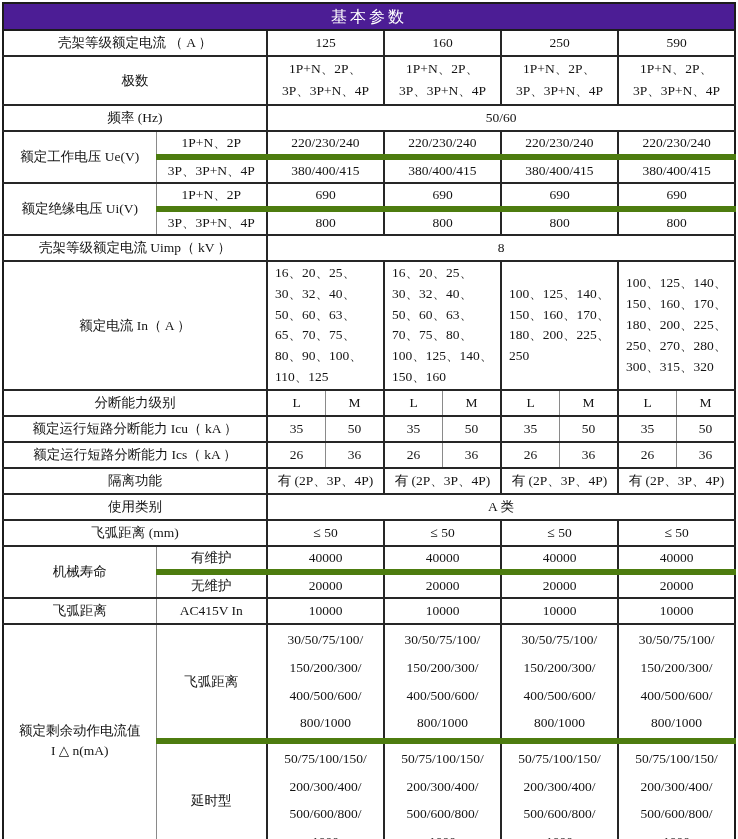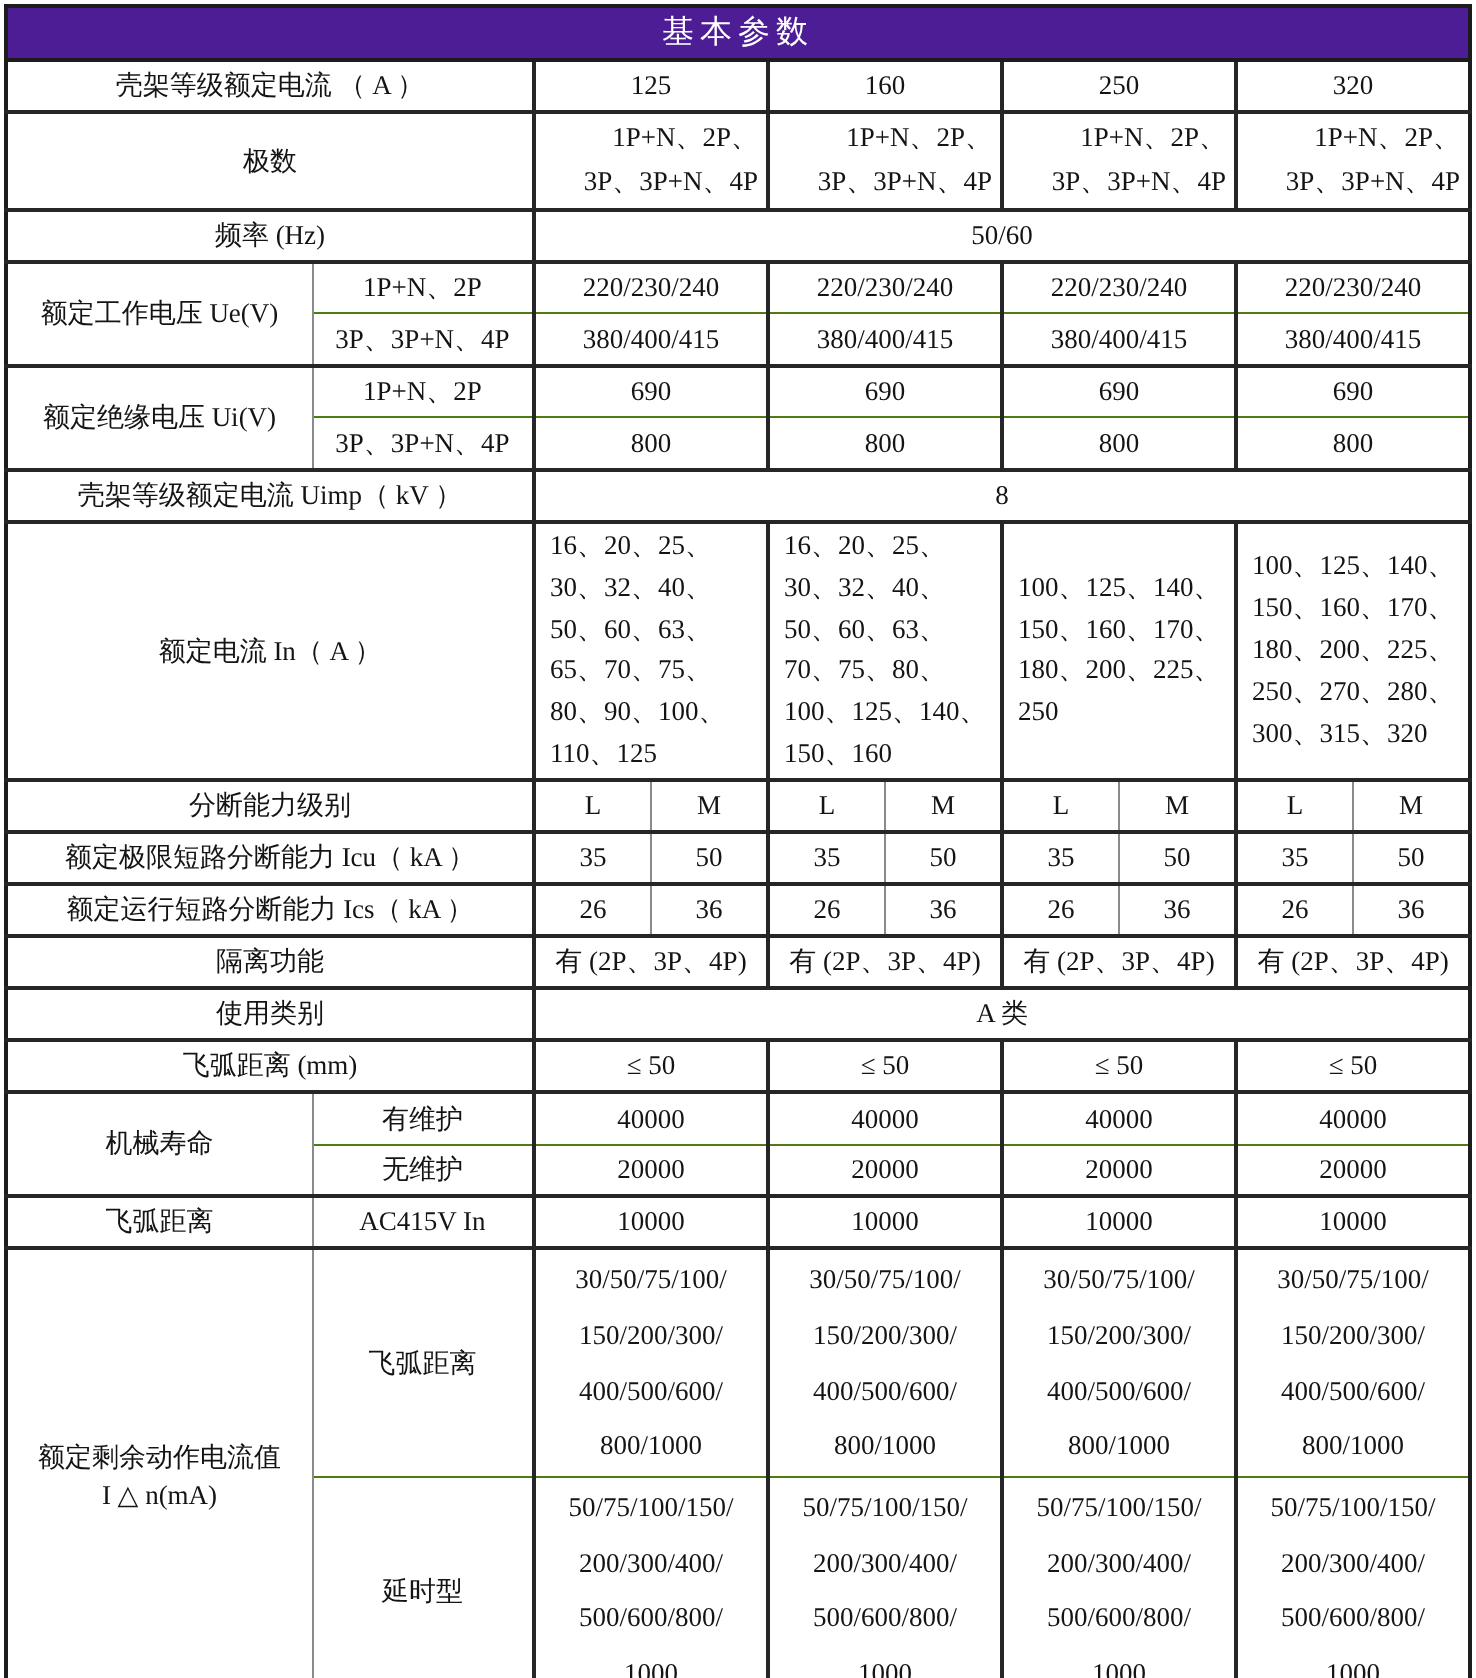--- a/index.html
+++ b/index.html
@@ -10,27 +10,27 @@
   td { border:1px solid #4d4d4d; text-align:center; vertical-align:middle;
        padding:1px 4px; white-space:pre-line; overflow:hidden; line-height:1.45; }
   tr { height:26px; }
   tr.r-poles { height:45px;margin-top:20px; }
   tr.r-in { height:122px; }
   tr.r-rcd1 { height:108px; }
   tr.r-rcd2 { height:100px; }
   .hdr { background:#4c1d95; color:#ffffff; font-size:16px; letter-spacing:3px;
          border:2px solid #1c1c1c; height:23px; }
   .bb2 { border-bottom:2px solid #262626; }
-  .bb1 { border-bottom:1px solid #4d7c0f; }
+  .bb1 { border-bottom:6px solid #4d7c0f; }
   .br2 { border-right:2px solid #262626; }
   .br1 { border-right:1px solid #8a8a8a; }
   .lft { text-align:left; padding-left:7px; }
   .inrow { line-height:1.55; }
   .rcd { line-height:2.05; }
-  .poles { line-height:1.65;text-align:right; }
+  .poles { line-height:1.65; }
 </style>
 </head>
 <body>
 
 <div class="wrap">
 <table>
   <colgroup>
     <col style="width:153px">
         <col style="width:111px">
     <col style="width:58.5px">
@@ -46,21 +46,21 @@
   <tbody>
         <tr>
     <td colspan="10" class="hdr">基本参数</td>
   </tr>
 
   <tr>
     <td colspan="2" class="bb2 br2">壳架等级额定电流 （ A ）</td>
     <td colspan="2" class="bb2 br2">125</td>
     <td colspan="2" class="bb2 br2">160</td>
     <td colspan="2" class="bb2 br2">250</td>
-    <td colspan="2" class="bb2">320</td>
+    <td colspan="2" class="bb2">590</td>
   </tr>
 
   <tr class="r-poles">
     <td colspan="2" class="bb2 br2">极数</td>
     <td colspan="2" class="bb2 br2 poles">1P+N、2P、
 3P、3P+N、4P</td>
     <td colspan="2" class="bb2 br2 poles">1P+N、2P、
 3P、3P+N、4P</td>
     <td colspan="2" class="bb2 br2 poles">1P+N、2P、
 3P、3P+N、4P</td>
@@ -141,21 +141,21 @@
     <td class="bb2 br2">M</td>
     <td class="bb2 br1">L</td>
     <td class="bb2 br2">M</td>
     <td class="bb2 br1">L</td>
     <td class="bb2 br2">M</td>
     <td class="bb2 br1">L</td>
     <td class="bb2">M</td>
   </tr>
 
   <tr>
-    <td colspan="2" class="bb2 br2">额定极限短路分断能力 Icu（ kA ）</td>
+    <td colspan="2" class="bb2 br2">额定运行短路分断能力 Icu（ kA ）</td>
     <td class="bb2 br1">35</td>
     <td class="bb2 br2">50</td>
     <td class="bb2 br1">35</td>
     <td class="bb2 br2">50</td>
     <td class="bb2 br1">35</td>
     <td class="bb2 br2">50</td>
     <td class="bb2 br1">35</td>
     <td class="bb2">50</td>
   </tr>
 

